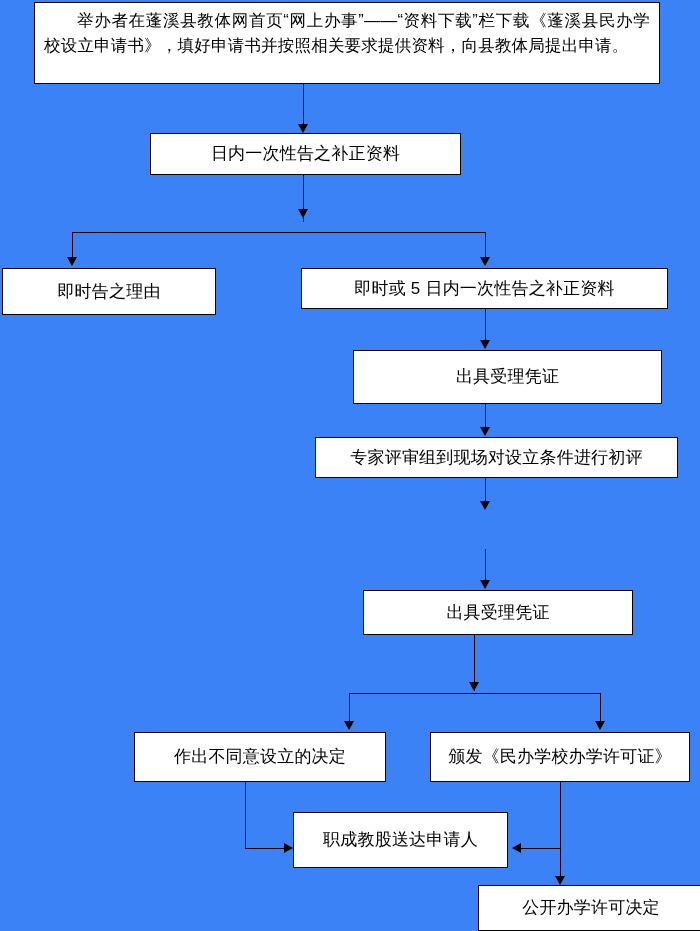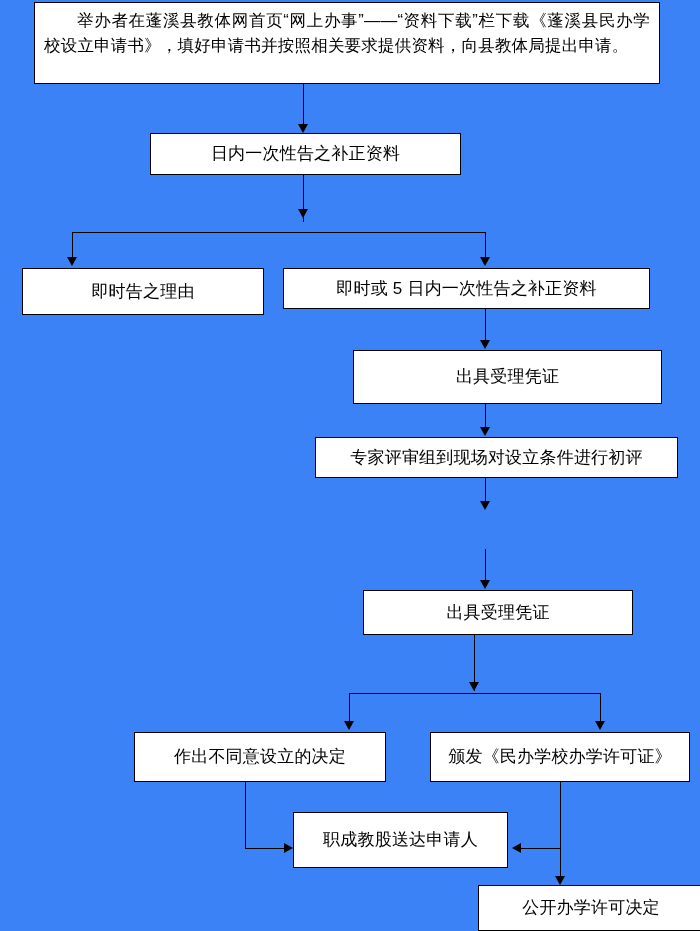--- a/index.html
+++ b/index.html
@@ -104,25 +104,25 @@
   <div class="arrow-down" style="left:298px; top:209px;"></div>
 
   <div class="hline" style="left:72px; top:232px; width:414px;"></div>
 
   <div class="vline" style="left:72px; top:232px; height:28px;"></div>
   <div class="arrow-down" style="left:67px; top:257px;"></div>
 
   <div class="vline" style="left:485px; top:232px; height:28px;"></div>
   <div class="arrow-down" style="left:480px; top:257px;"></div>
 
-  <div class="node" style="left:2px; top:268px; width:242px; height:47px;margin-left:20px;">
+  <div class="node" style="left:2px; top:268px; width:214px; height:47px;">
     <span>即时告之理由</span>
   </div>
 
-  <div class="node" style="left:283px; top:268px; width:367px; height:41px;">
+  <div class="node" style="left:301px; top:268px; width:367px; height:41px;">
     <span>即时或 5 日内一次性告之补正资料</span>
   </div>
 
   <div class="vline" style="left:485px; top:309px; height:32px;"></div>
   <div class="arrow-down" style="left:480px; top:340px;"></div>
 
   <div class="node" style="left:353px; top:350px; width:309px; height:54px;">
     <span>出具受理凭证</span>
   </div>
 

